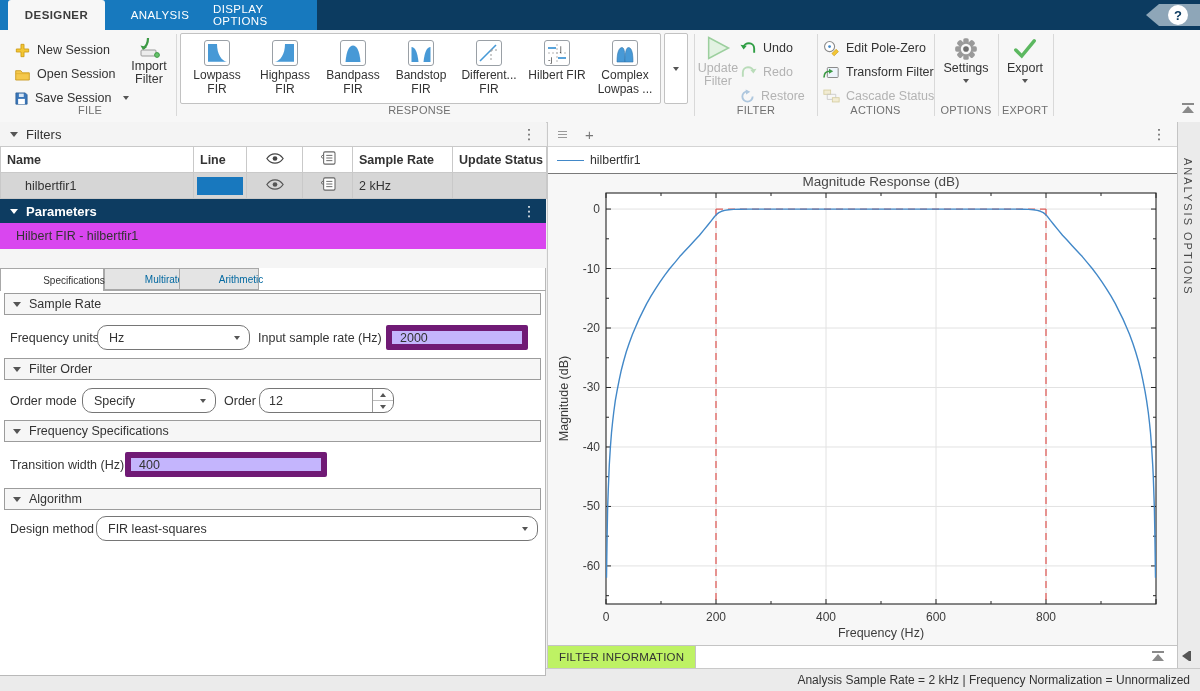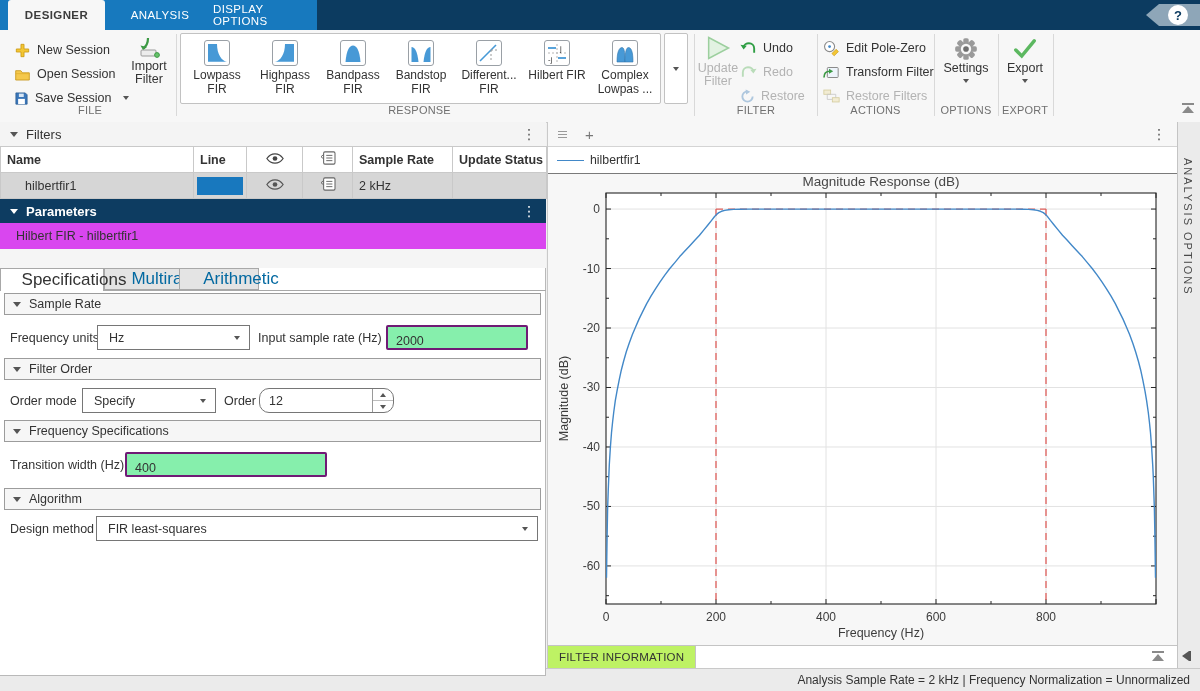--- a/index.html
+++ b/index.html
@@ -44,31 +44,31 @@
   .navy-hdr{background:#0d3c61;}
   .navy-hdr .t{color:#fff;font-weight:bold;}
   .navy-hdr .kebab{color:#fff;}
   .navy-hdr .caret{border-top-color:#fff;}
   table.ftable{border-collapse:collapse;width:546px;table-layout:fixed;font-size:12.5px;}
   table.ftable td{border:1px solid #c9c9c9;border-top:none;height:25px;padding:0 6px;overflow:hidden;white-space:nowrap;}
   table.ftable tr.hdr td{background:#fff;font-weight:bold;border-top:1px solid #c9c9c9;}
   table.ftable tr.data td{background:#d6d6d6;}
   .swatch{width:100%;height:18px;background:#1878be;}
   .subt{left:0;width:546px;height:26px;background:#d946ef;display:flex;align-items:center;padding:0 16px;box-sizing:border-box;font-size:12.5px;}
-  .ptab{top:0;height:22px;display:flex;align-items:center;justify-content:center;font-size:17px;box-sizing:border-box;padding-left:44px;}
+  .ptab{top:0;height:22px;display:flex;align-items:center;justify-content:center;font-size:10px;box-sizing:border-box;padding-left:44px;}
   .ptab.active{background:#fff;border:1px solid #a8a8a8;border-bottom:none;height:23px;z-index:2;color:#333;}
   .ptab.idle{background:#e4e4e4;border:1px solid #a8a8a8;color:#0369a1;}
   .sechdr{left:4px;width:537px;height:22px;background:#f6f6f6;border:1px solid #9c9c9c;box-sizing:border-box;
           display:flex;align-items:center;gap:8px;padding:0 8px;font-size:12.5px;color:#333;}
   .flabel{height:25px;display:flex;align-items:center;font-size:12.5px;color:#333;}
-  .combo{height:25px;border:1px solid #767676;border-radius:0;background:#fff;box-sizing:border-box;
+  .combo{height:25px;border:1px solid #767676;border-radius:10px;background:#fff;box-sizing:border-box;
          display:flex;align-items:center;padding:0 9px 0 11px;font-size:12.5px;}
   .combo .caret{margin-left:auto;}
-  .tinput{height:25px;border:2px solid #701a75;border-radius:2px;background:#86efac;box-sizing:border-box;
-          display:flex;align-items:flex-end;padding:0 8px;font-size:12.5px;}
+  .tinput{height:25px;border:6px solid #701a75;border-radius:2px;background:#c4b5fd;box-sizing:border-box;
+          display:flex;align-items:flex-start;padding:0 8px;font-size:12.5px;}
   .spin{height:25px;border:1px solid #767676;border-radius:10px;background:#fff;box-sizing:border-box;
         display:flex;align-items:stretch;font-size:12.5px;}
   .spin .val{flex:1;display:flex;align-items:center;padding-left:9px;}
   .spin .btns{width:20px;border-left:1px solid #9a9a9a;display:flex;flex-direction:column;}
   .spin .btns>div{flex:1;display:flex;align-items:center;justify-content:center;}
   .spin .btns>div:first-child{border-bottom:1px solid #bdbdbd;}
   .spin .caret,.spin .caret-up{border-left-width:3px;border-right-width:3px;}
   .spin .caret{border-top-width:4px;border-top-color:#555;}
   .spin .caret-up{border-bottom-width:4px;border-bottom-color:#555;}
   
@@ -271,21 +271,21 @@
           <path d="M7 4.5 L12 7.5 L7 10.5 Z" fill="#3d9a45"></path>
         </svg>
       <span class="lbl">Transform Filter</span>
     </div>
     <div class="abs fitem disabled" style="left:823px;top:56px;">
       <svg width="17" height="14" viewBox="0 0 20 16" opacity="0.5">
           <rect x="1" y="1" width="8" height="5" fill="#efe3b0" stroke="#b5a54a"></rect>
           <rect x="11" y="10" width="8" height="5" fill="#efe3b0" stroke="#b5a54a"></rect>
           <path d="M5 6 V12 H11 M15 6 V10 M15 6 H5" fill="none" stroke="#9a9a9a"></path>
         </svg>
-      <span class="lbl">Restore Filters</span>
+      <span class="lbl">Cascade Status</span>
     </div>
     <div class="abs seclabel" style="left:823px;width:105px;">ACTIONS</div>
     <div class="abs tdiv" style="left:934px;"></div>
 
     <div class="abs bigbtn" style="left:938px;top:6px;width:56px;">
       <svg width="26" height="26" viewBox="0 0 24 24">
         <g fill="#9a9a9a">
             <rect x="9.5" y="2" width="5" height="20" rx="1.5"></rect>
             <rect x="2" y="9.5" width="20" height="5" rx="1.5"></rect>
             <rect x="9.5" y="2" width="5" height="20" rx="1.5" transform="rotate(45 12 12)"></rect>

